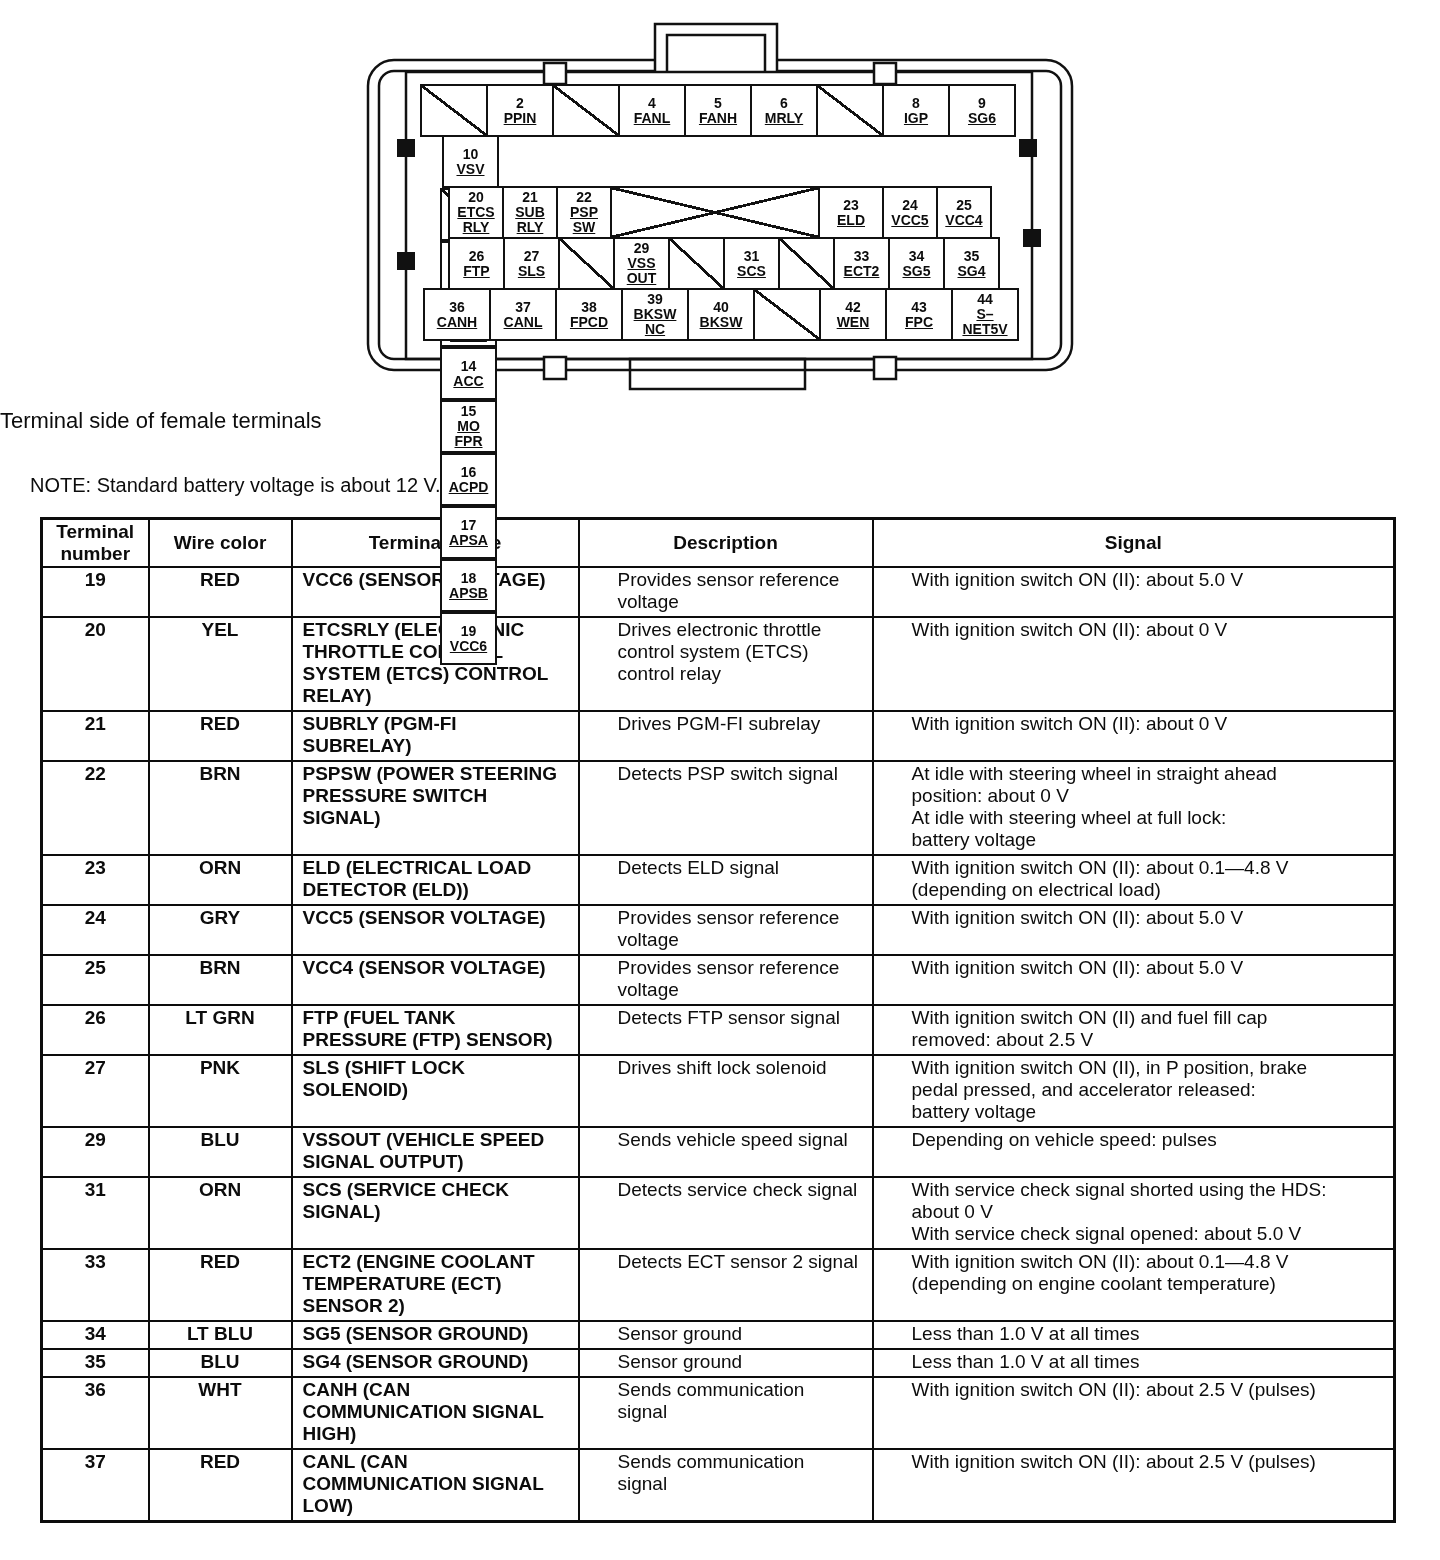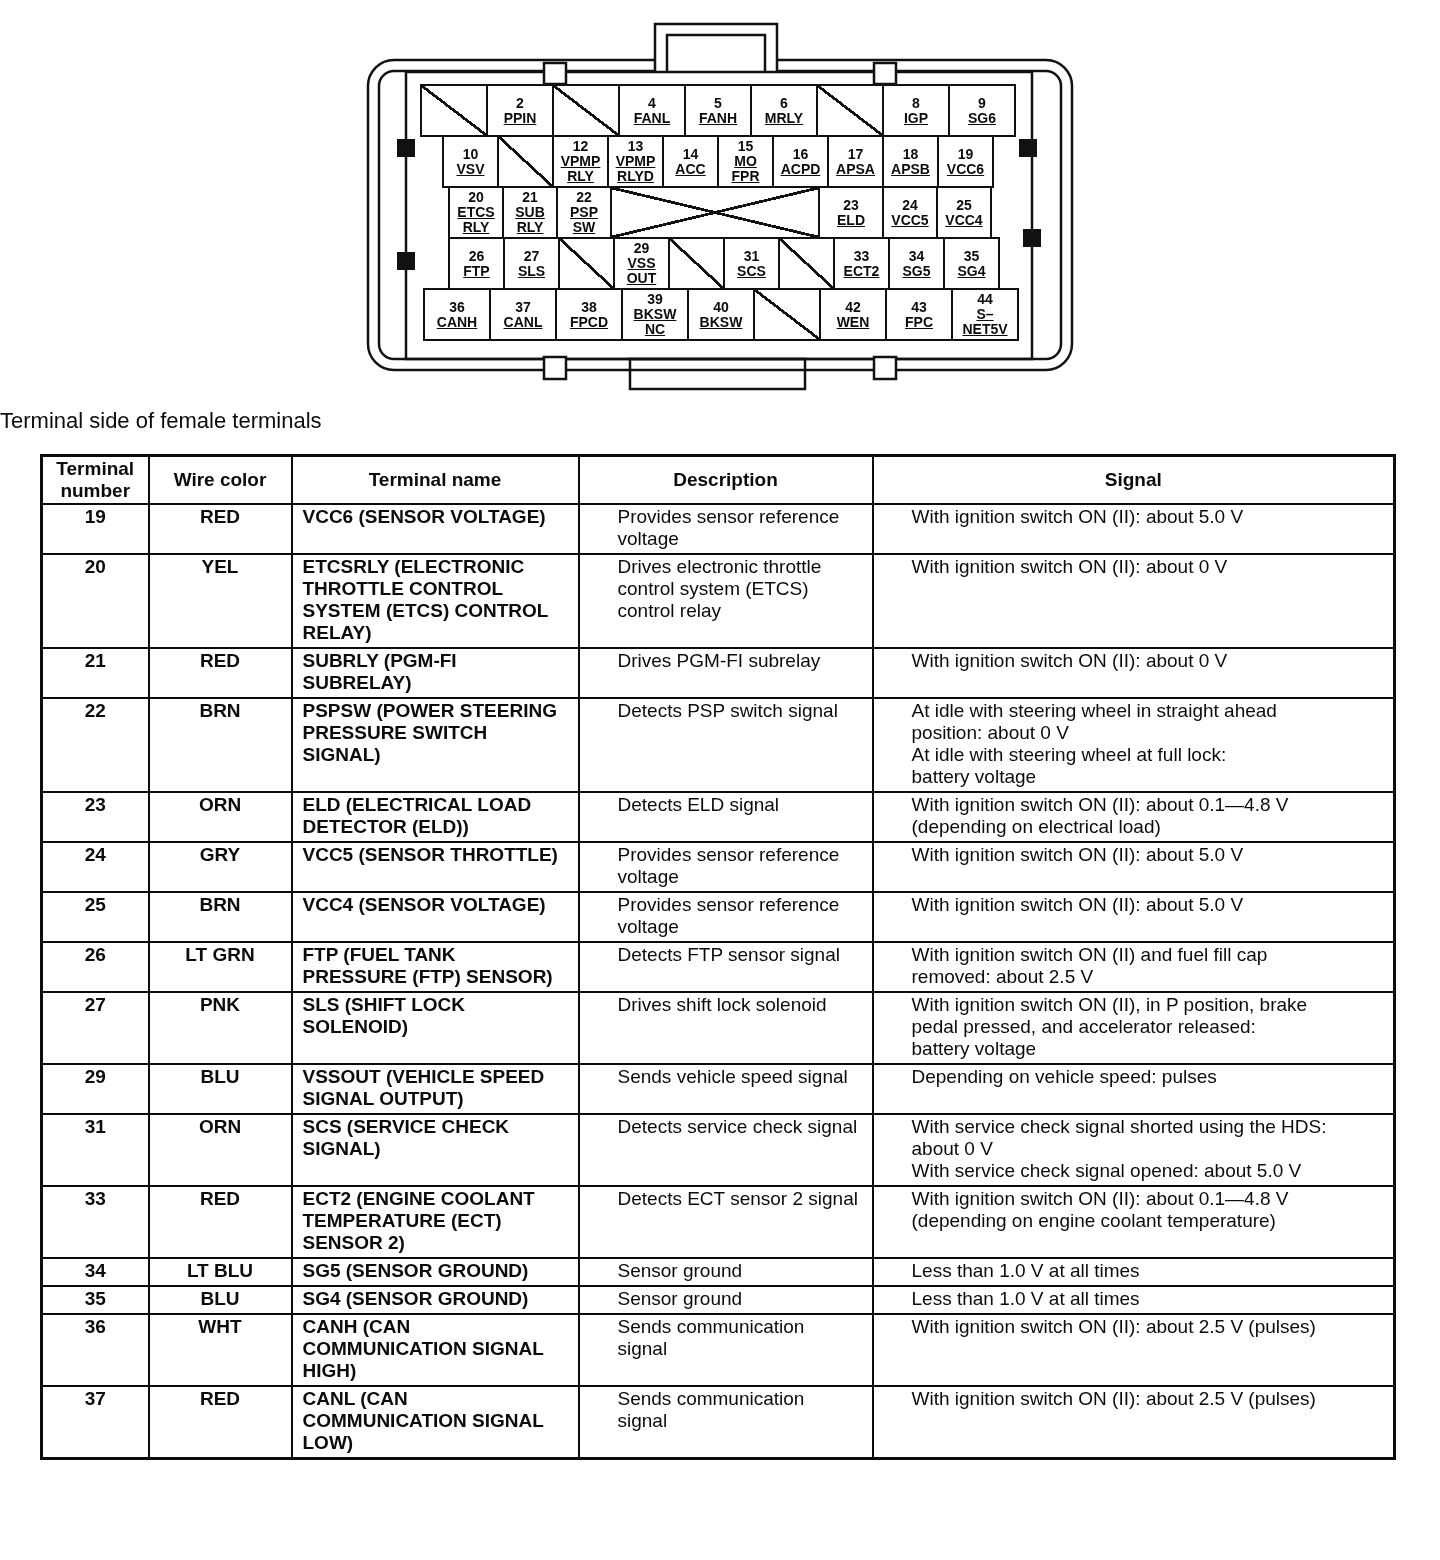--- a/index.html
+++ b/index.html
@@ -26,21 +26,21 @@
   
   .connector-wrap {
     position: relative;
     width: 720px;
     height: 382px;
     margin: 16px auto 0 auto;
   }
   .connector-svg { position: absolute; left: 0; top: 0; }
   .pin-row { position: absolute; display: flex; }
   .pin-row-1 { top: 68px;  left: 60px; }
-  .pin-row-2 { top: 119px; left: 82px; }
+  .pin-row-2 { top: 119px; left: 82px; flex-direction: column; }
   .pin-row-3 { top: 170px; left: 88px; }
   .pin-row-4 { top: 221px; left: 88px; }
   .pin-row-5 { top: 272px; left: 63px; }
   .pin-cell {
     box-sizing: border-box;
     height: 53px;
     border: 2px solid #111;
     background-color: #fff;
     display: flex;
     flex-direction: column;
@@ -310,20 +310,21 @@
             <div class="pin-num">44</div>
             <div class="pin-name">S–
 NET5V</div>
           </div>
         </div>
       </div>
   </div>
 
   <div class="diagram-caption">Terminal side of female terminals</div>
 
+  <div class="note-text">NOTE: Standard battery voltage is about 12 V.</div>
 
   <table class="terminal-table">
     <colgroup>
       <col style="width:107px">
         <col style="width:143px">
         <col style="width:287px">
       <col style="width:294px">
         <col style="width:522px">
     </colgroup>
     <thead>
@@ -381,21 +382,21 @@
           <td class="col-wire">ORN</td>
           <td class="col-name">ELD (ELECTRICAL LOAD
 DETECTOR (ELD))</td>
           <td class="col-description">Detects ELD signal</td>
           <td class="col-signal">With ignition switch ON (II): about 0.1—4.8 V
 (depending on electrical load)</td>
         </tr>
         <tr>
           <td class="col-terminal">24</td>
           <td class="col-wire">GRY</td>
-          <td class="col-name">VCC5 (SENSOR THROTTLE)</td>
+          <td class="col-name">VCC5 (SENSOR VOLTAGE)</td>
           <td class="col-description">Provides sensor reference
 voltage</td>
           <td class="col-signal">With ignition switch ON (II): about 5.0 V</td>
         </tr>
         <tr>
           <td class="col-terminal">25</td>
           <td class="col-wire">BRN</td>
           <td class="col-name">VCC4 (SENSOR VOLTAGE)</td>
           <td class="col-description">Provides sensor reference
 voltage</td>

